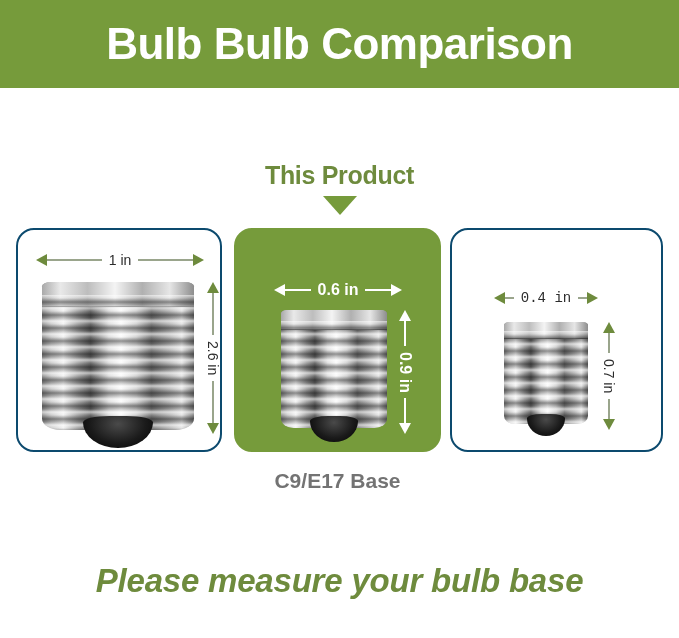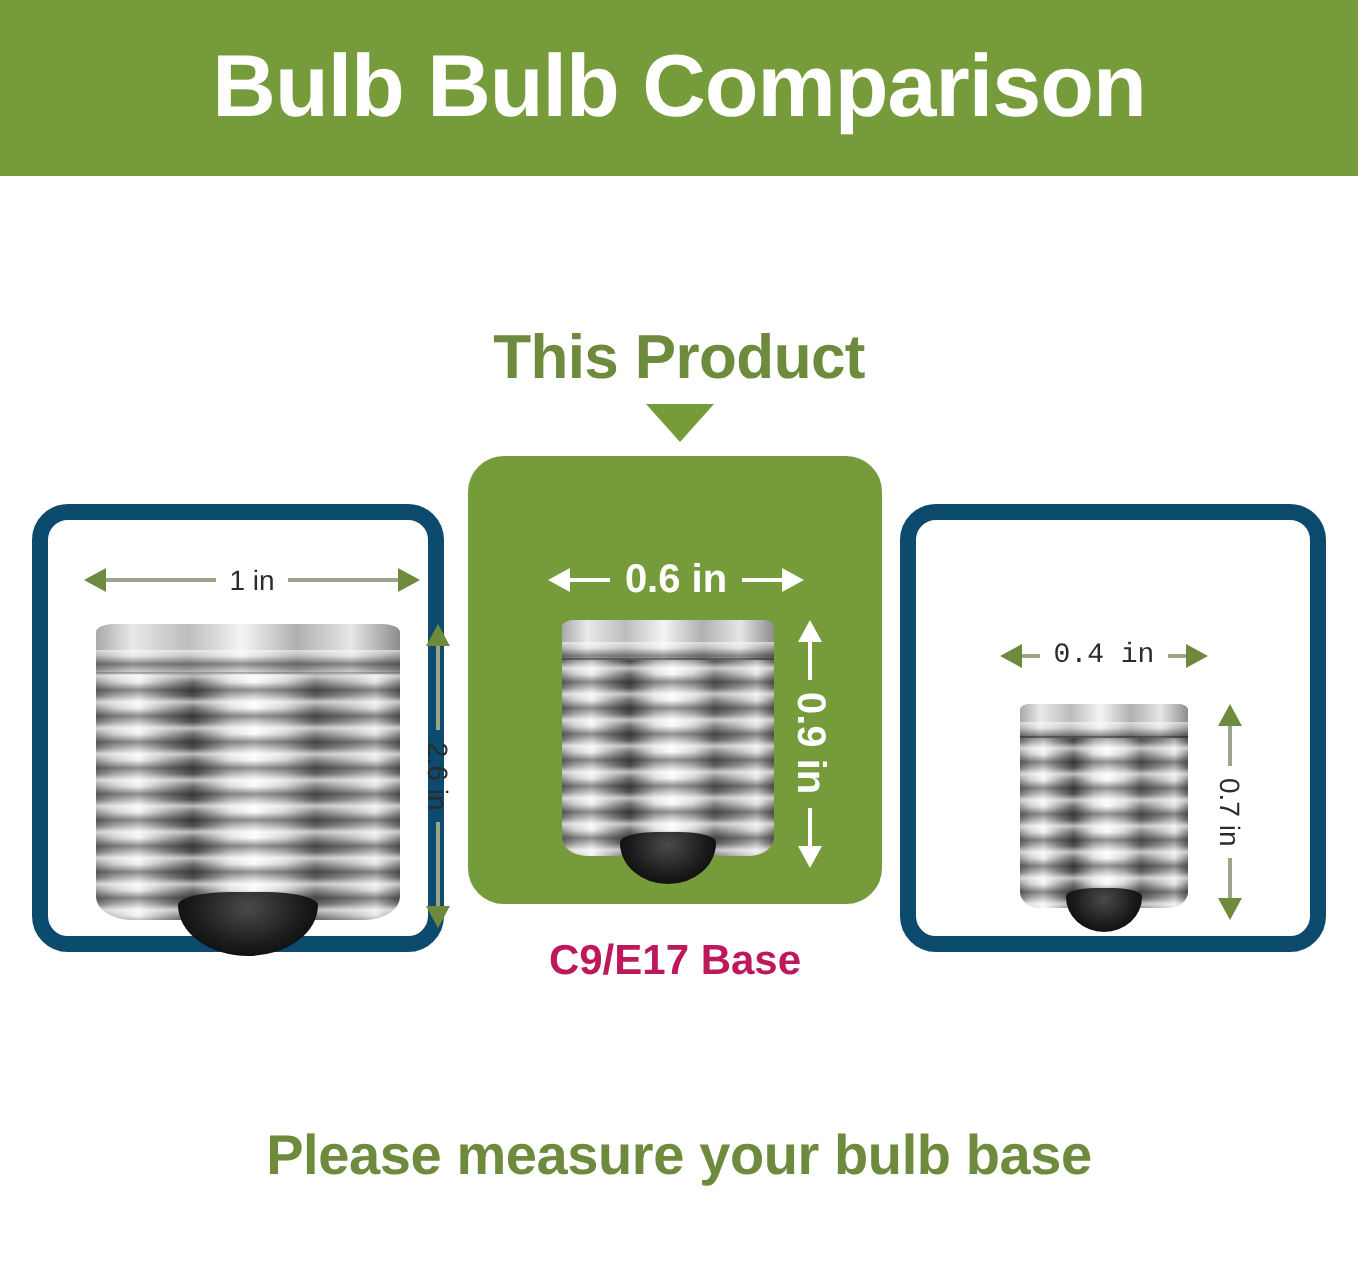--- a/index.html
+++ b/index.html
@@ -39,21 +39,21 @@
   
   .callout {
     position: absolute;
     left: 0;
     top: 162px;
     width: 679px;
     text-align: center;
   }
   .callout-label {
     color: #6E8B3D;
-    font-size: 31px;
+    font-size: 25px;
     font-weight: bold;
     letter-spacing: -0.3px;
     line-height: 1.1;
     display: block;
   }
   .callout-arrow {
     display: inline-block;
     margin-top: 6px;
     width: 0;
     height: 0;
@@ -72,22 +72,21 @@
   }
   .panel {
     position: absolute;
     top: 0;
     height: 224px;
     border-radius: 18px;
     box-sizing: border-box;
   }
   .panel-light {
     background: #ffffff;
-    border: 8px solid #0c4a6e;
-    margin-top: 24px;
+    border: 2px solid #0c4a6e;
   }
   .panel-highlight {
     background: #769B3B;
     border: 2px solid #769B3B;
   }
   #panel-0 { left: 16px;  width: 206px; }
   #panel-1 { left: 234px; width: 207px; }
   #panel-2 { left: 450px; width: 213px; }
 
   
@@ -190,59 +189,60 @@
   .arrow-green .head-t { border-bottom: 11px solid #6E8B3D; }
   .arrow-green .head-b { border-top: 11px solid #6E8B3D; }
   .arrow-green .label { color: #2b2b2b; }
 
   
   .arrow-white .line  { background: #ffffff; }
   .arrow-white .head-l { border-right: 11px solid #ffffff; }
   .arrow-white .head-r { border-left: 11px solid #ffffff; }
   .arrow-white .head-t { border-bottom: 11px solid #ffffff; }
   .arrow-white .head-b { border-top: 11px solid #ffffff; }
-  .arrow-white .label { color: #ffffff; font-weight: bold; font-size: 20px; }
+  .arrow-white .label { color: #ffffff; font-weight: bold; font-size: 16px; }
 
   
   .base-labels {
     position: absolute;
     left: 0;
     top: 468px;
     width: 679px;
     height: 30px;
   }
   .base-label {
     position: absolute;
     top: 0;
     text-align: center;
     font-size: 17px;
     color: #333333;
     line-height: 1.2;
   }
   .base-label.is-highlight {
-    color: #be185d;
+    color: #737373;
     font-weight: bold;
     font-size: 21px;
   }
   #base-label-0 { left: 16px;  width: 206px; }
   #base-label-1 { left: 234px; width: 207px; }
   #base-label-2 { left: 450px; width: 213px; }
 
   
   .footer-note {
     position: absolute;
     left: 0;
     top: 560px;
     width: 679px;
     text-align: center;
     color: #6E8B3D;
-    font-size: 28px;
+    font-size: 33px;
     font-weight: bold;
     line-height: 1.28;
     letter-spacing: -0.2px;
+    font-style: italic;
   }
   .footer-note span { display: block; }
 </style>
 </head>
 <body>
 
 <div class="header-band">
   <div class="header-title">Bulb Bulb Comparison</div>
 </div>
 

